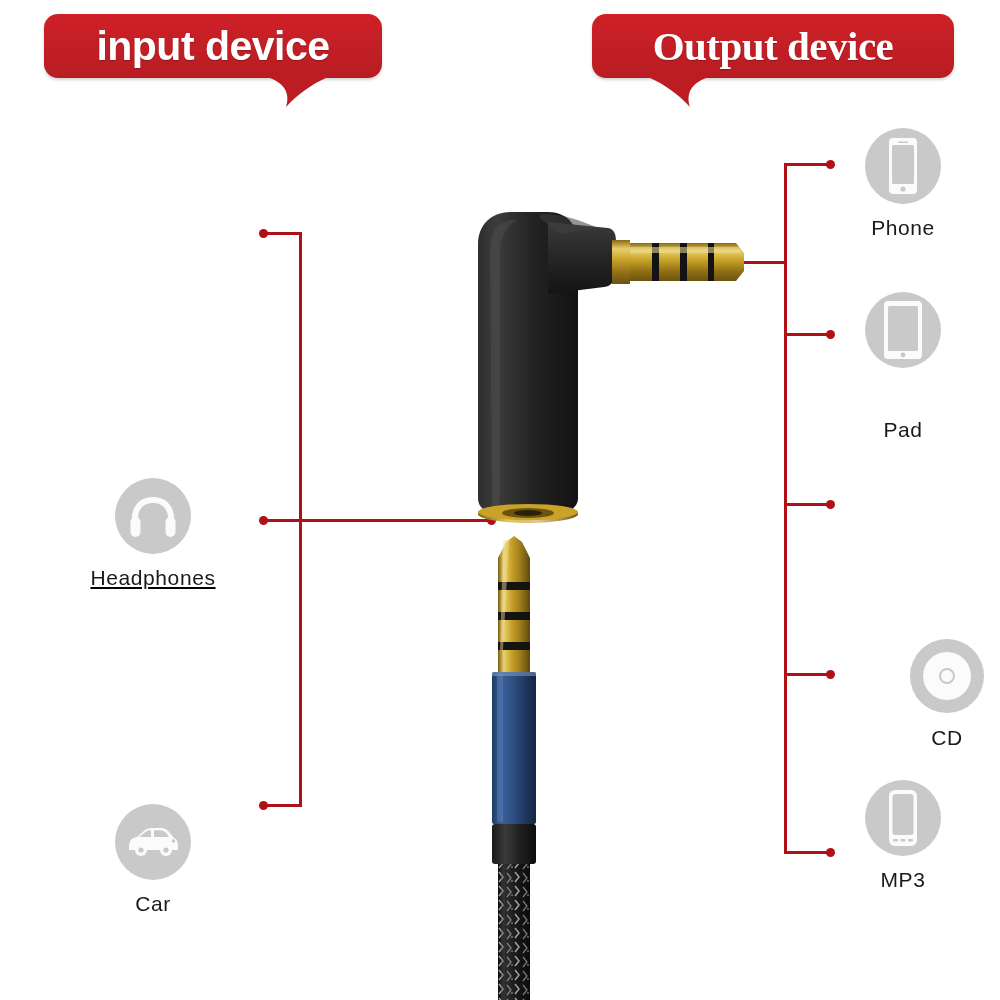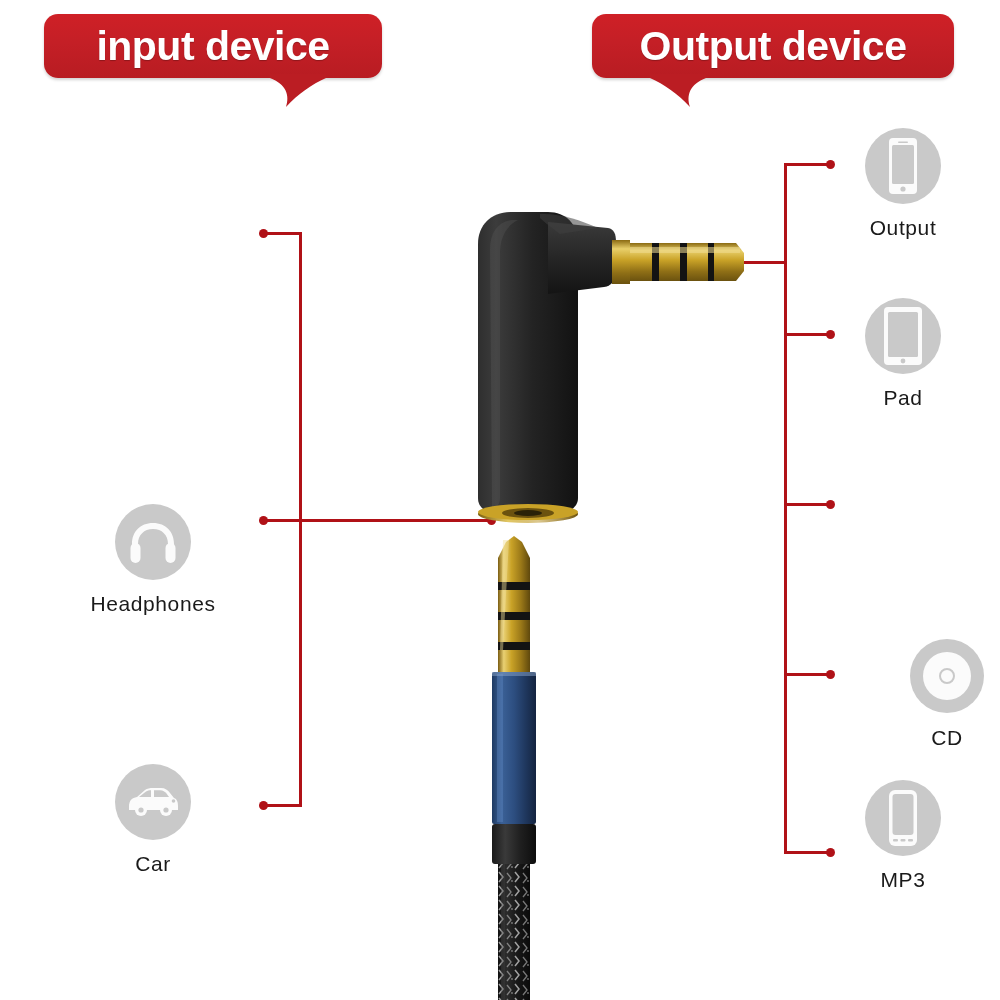--- a/index.html
+++ b/index.html
@@ -33,21 +33,21 @@
     font-weight: bold;
     letter-spacing: -0.5px;
     text-shadow: 0 1px 1px rgba(0,0,0,0.25);
     white-space: nowrap;
   }
   #banner-input {
     left: 44px; top: 14px; width: 338px; height: 64px;
   }
   #banner-input .banner-text { font-size: 41px; }
   #banner-output {
-    left: 592px; top: 14px; width: 362px; height: 64px;
+    left: 592px; top: 14px; width: 362px; height: 64px; font-family: Liberation Serif, serif;
   }
   #banner-output .banner-text { font-size: 41px; }
 
   .banner-tail { position: absolute; }
   #tail-input {
     left: 268px; top: 74px; width: 58px; height: 34px;
   }
   #tail-output {
     left: 650px; top: 74px; width: 58px; height: 34px;
   }
@@ -112,32 +112,32 @@
   </svg>
 
   <div class="banner" id="banner-output">
     <span class="banner-text">Output device</span>
   </div>
   <svg class="banner-tail" id="tail-output" viewBox="0 0 58 34">
     <path d="M56,0 L0,0 L0,4 C14,10 28,20 40,33 C36,21 40,10 56,4 Z" fill="#bb1d23"></path>
   </svg>
 
 
-  <div class="node" style="left:78px; top:504px; width:150px;">
+  <div class="node" style="left:78px; top:478px; width:150px;text-decoration:underline;">
     <div class="icon-circle">
       <svg width="52" height="46" viewBox="0 0 52 46">
         <path d="M26,4 C13,4 5,13 5,25 v6 h6 v-6 C11,16 17,10 26,10 C35,10 41,16 41,25 v6 h6 v-6 C47,13 39,4 26,4 Z" fill="#fbfbfb"></path>
         <rect x="3.5" y="24" width="10" height="20" rx="5" fill="#fbfbfb"></rect>
         <rect x="38.5" y="24" width="10" height="20" rx="5" fill="#fbfbfb"></rect>
       </svg>
     </div>
     <span class="node-label">Headphones</span>
   </div>
 
-  <div class="node" style="left:78px; top:764px; width:150px;">
+  <div class="node" style="left:78px; top:804px; width:150px;">
     <div class="icon-circle">
       <svg width="56" height="34" viewBox="0 0 56 34">
         <path d="M4,22 C4,15 7,13 12,12 L20,5 C22,3.5 25,3 28,3 L36,3 C40,3 43,5 45,8 L49,13 C52,14 53,17 53,21 L53,25 L4,25 Z" fill="#fbfbfb"></path>
         <path d="M14,12 L21,6.5 C22.5,5.5 24,5.2 26,5.2 L26,12 Z" fill="#c9c9c9"></path>
         <path d="M29,5.2 L35,5.2 C38,5.2 40,6.5 41.5,8.5 L44,12 L29,12 Z" fill="#c9c9c9"></path>
         <circle cx="16" cy="25" r="6" fill="#fbfbfb"></circle>
         <circle cx="16" cy="25" r="2.6" fill="#c9c9c9"></circle>
         <circle cx="41" cy="25" r="6" fill="#fbfbfb"></circle>
         <circle cx="41" cy="25" r="2.6" fill="#c9c9c9"></circle>
         <circle cx="48.5" cy="16" r="1.8" fill="#c9c9c9"></circle>
@@ -157,24 +157,24 @@
 
   <div class="node" style="left:828px; top:128px; width:150px;">
     <div class="icon-circle">
       <svg width="40" height="58" viewBox="0 0 40 58">
         <rect x="6" y="1" width="28" height="56" rx="4" fill="#fbfbfb"></rect>
         <rect x="9" y="8" width="22" height="39" rx="1.5" fill="#c9c9c9"></rect>
         <rect x="15" y="4.5" width="10" height="1.6" rx="0.8" fill="#c9c9c9"></rect>
         <circle cx="20" cy="52" r="2.6" fill="#c9c9c9"></circle>
       </svg>
     </div>
-    <span class="node-label">Output</span>
-  </div>
-
-  <div class="node" style="left:828px; top:298px; width:150px;">
+    <span class="node-label">Phone</span>
+  </div>
+
+  <div class="node" style="left:828px; top:292px; width:150px;gap:38px;">
     <div class="icon-circle">
       <svg width="46" height="60" viewBox="0 0 46 60">
         <rect x="4" y="1" width="38" height="58" rx="4" fill="#fbfbfb"></rect>
         <rect x="8" y="6" width="30" height="45" rx="1.5" fill="#c9c9c9"></rect>
         <circle cx="23" cy="55" r="2.4" fill="#c9c9c9"></circle>
       </svg>
     </div>
     <span class="node-label">Pad</span>
   </div>
 

